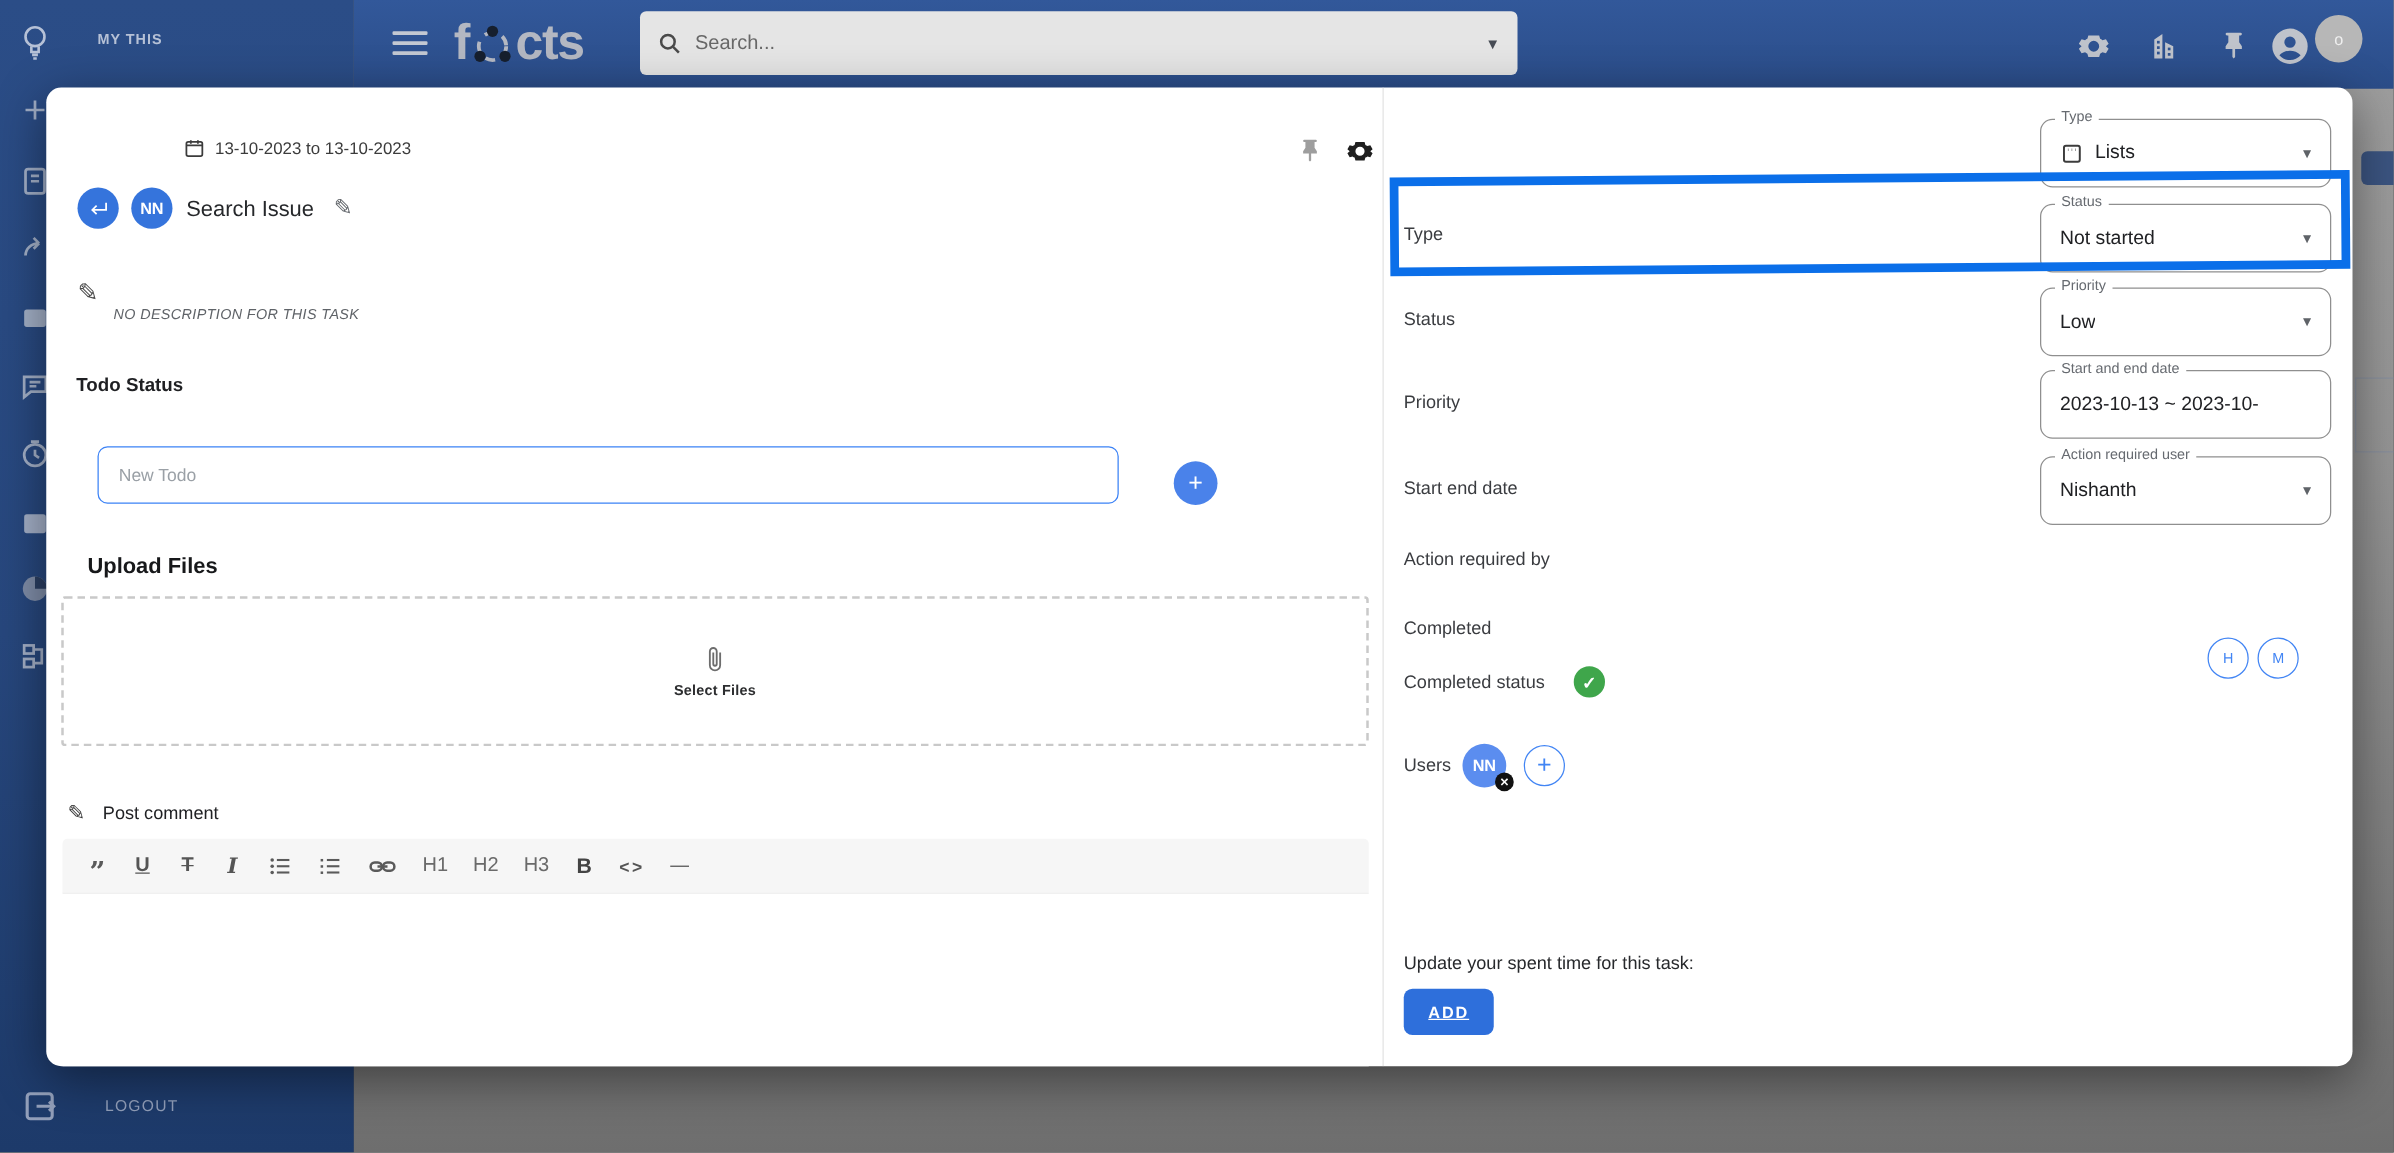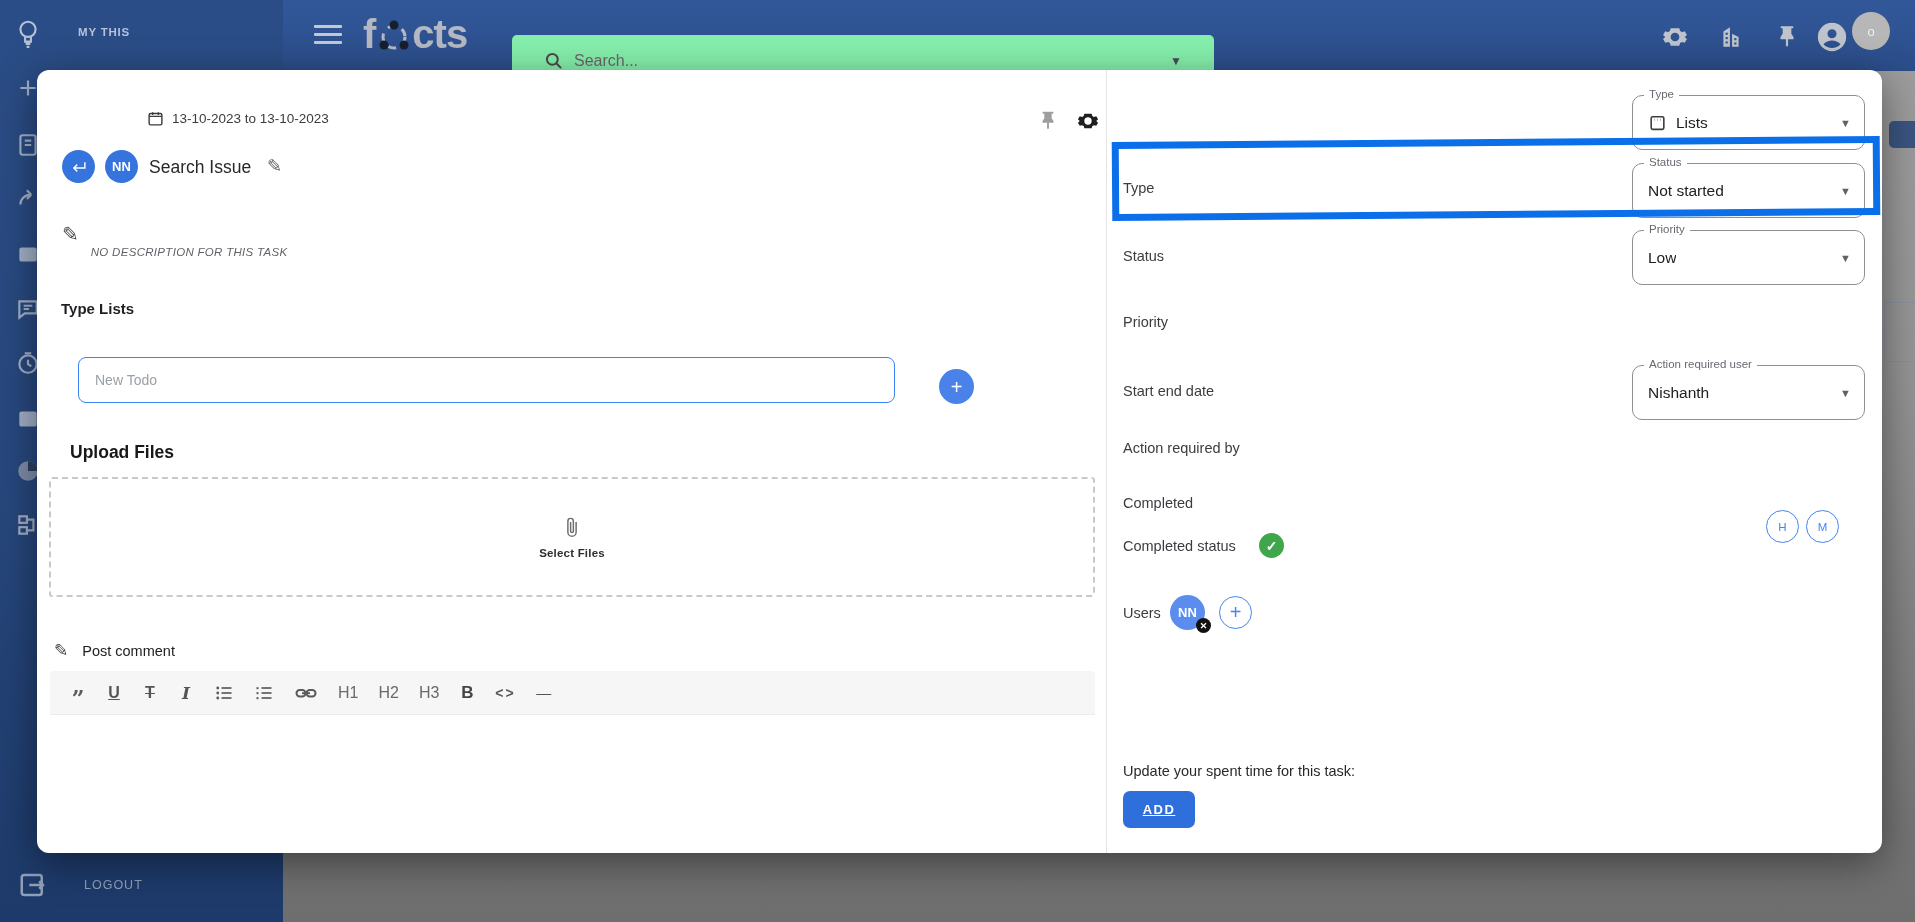--- a/index.html
+++ b/index.html
@@ -17,22 +17,22 @@
   .bulb{left:14px;top:17px;}
   .nav-ico{left:15px;width:26px;height:26px;opacity:.85;}
   .logout{left:18px;top:870px;display:flex;align-items:center;gap:36px;cursor:pointer;}
   .logout-txt{font-size:12.5px;letter-spacing:1px;color:#93a0bb;}
   .hamburger{left:314px;top:25px;width:28px;cursor:pointer;}
   .hamburger i{display:block;height:3px;background:#c3c8d2;margin:0 0 5px 0;border-radius:1px;}
   .logo{left:363px;top:10px;display:flex;align-items:center;color:#b4b8c2;font-weight:bold;
     font-size:40px;letter-spacing:-1px;line-height:48px;}
   .logo-ring{position:relative;width:34px;height:36px;margin:4px 1px 0 2px;}
   .logo-ring svg{position:absolute;left:0;top:0;}
-  .searchbar{left:512px;top:9px;width:702px;height:51px;background:#86efac;border-radius:5px;
-    display:flex;align-items:center;padding:0 32px;box-sizing:border-box;color:#5d5d5d;margin-top:26px;}
+  .searchbar{left:512px;top:9px;width:702px;height:51px;background:#e5e5e5;border-radius:5px;
+    display:flex;align-items:center;padding:0 14px;box-sizing:border-box;color:#5d5d5d;}
   .searchbar .ph{font-size:16px;color:#686868;margin-left:10px;flex:1;}
   .searchbar .caret{color:#474c55;font-size:12px;}
   .hicon{top:24px;color:#bfc3cb;cursor:pointer;}
   .avatar-top{left:1852px;top:12px;width:38px;height:38px;border-radius:50%;background:#b7b7b7;
     display:flex;align-items:center;justify-content:center;color:#efefef;font-size:13px;}
   .bg-frag-btn{left:1889px;top:121px;width:26px;height:27px;background:#3b5480;border-radius:5px 0 0 5px;}
   .bg-frag-card{left:1884px;top:302px;width:40px;height:58px;border:1px solid #7c8aa4;opacity:.5;}
 
   
   .modal{left:37px;top:70px;width:1845px;height:783px;background:#fff;border-radius:12px;
@@ -279,21 +279,21 @@
       <span>NN</span>
     </div>
     <span class="abs issue-title">Search Issue</span>
     <span class="abs title-edit">✎</span>
 
     <div class="abs desc-row">
       <span class="desc-pencil">✎</span>
       <span class="desc-text">NO DESCRIPTION FOR THIS TASK</span>
     </div>
 
-    <span class="abs todo-head">Type Lists</span>
+    <span class="abs todo-head">Todo Status</span>
     <input class="abs todo-input" type="text" placeholder="New Todo" style="">
     <button class="abs todo-add">
       <span>+</span>
     </button>
 
     <span class="abs upload-head">Upload Files</span>
     <div class="abs dropzone">
       <span>
         <svg width="22" height="26" viewBox="0 0 24 26" fill="none" stroke="#6d6d6d" stroke-width="1.6">
           <path d="M16.5 6.5v11a4.5 4.5 0 0 1-9 0v-12a3 3 0 0 1 6 0v11a1.5 1.5 0 0 1-3 0v-10"></path>
@@ -395,20 +395,26 @@
     <span class="abs rlabel" style="top:244px">Priority</span>
     <div class="fld" style="top:160px">
       <span class="flabel">Priority</span>
       <span class="fval">
           <span>Low</span>
         </span>
       <span class="fcaret">▼</span>
     </div>
 
     <span class="abs rlabel" style="top:313px">Start end date</span>
+    <div class="fld" style="top:226px">
+      <span class="flabel">Start and end date</span>
+      <span class="fval">
+          <span>2023-10-13 ~ 2023-10-</span>
+        </span>
+    </div>
 
     <span class="abs rlabel" style="top:370px">Action required by</span>
     <div class="fld" style="top:295px">
       <span class="flabel">Action required user</span>
       <span class="fval">
           <span>Nishanth</span>
         </span>
       <span class="fcaret">▼</span>
     </div>
 

